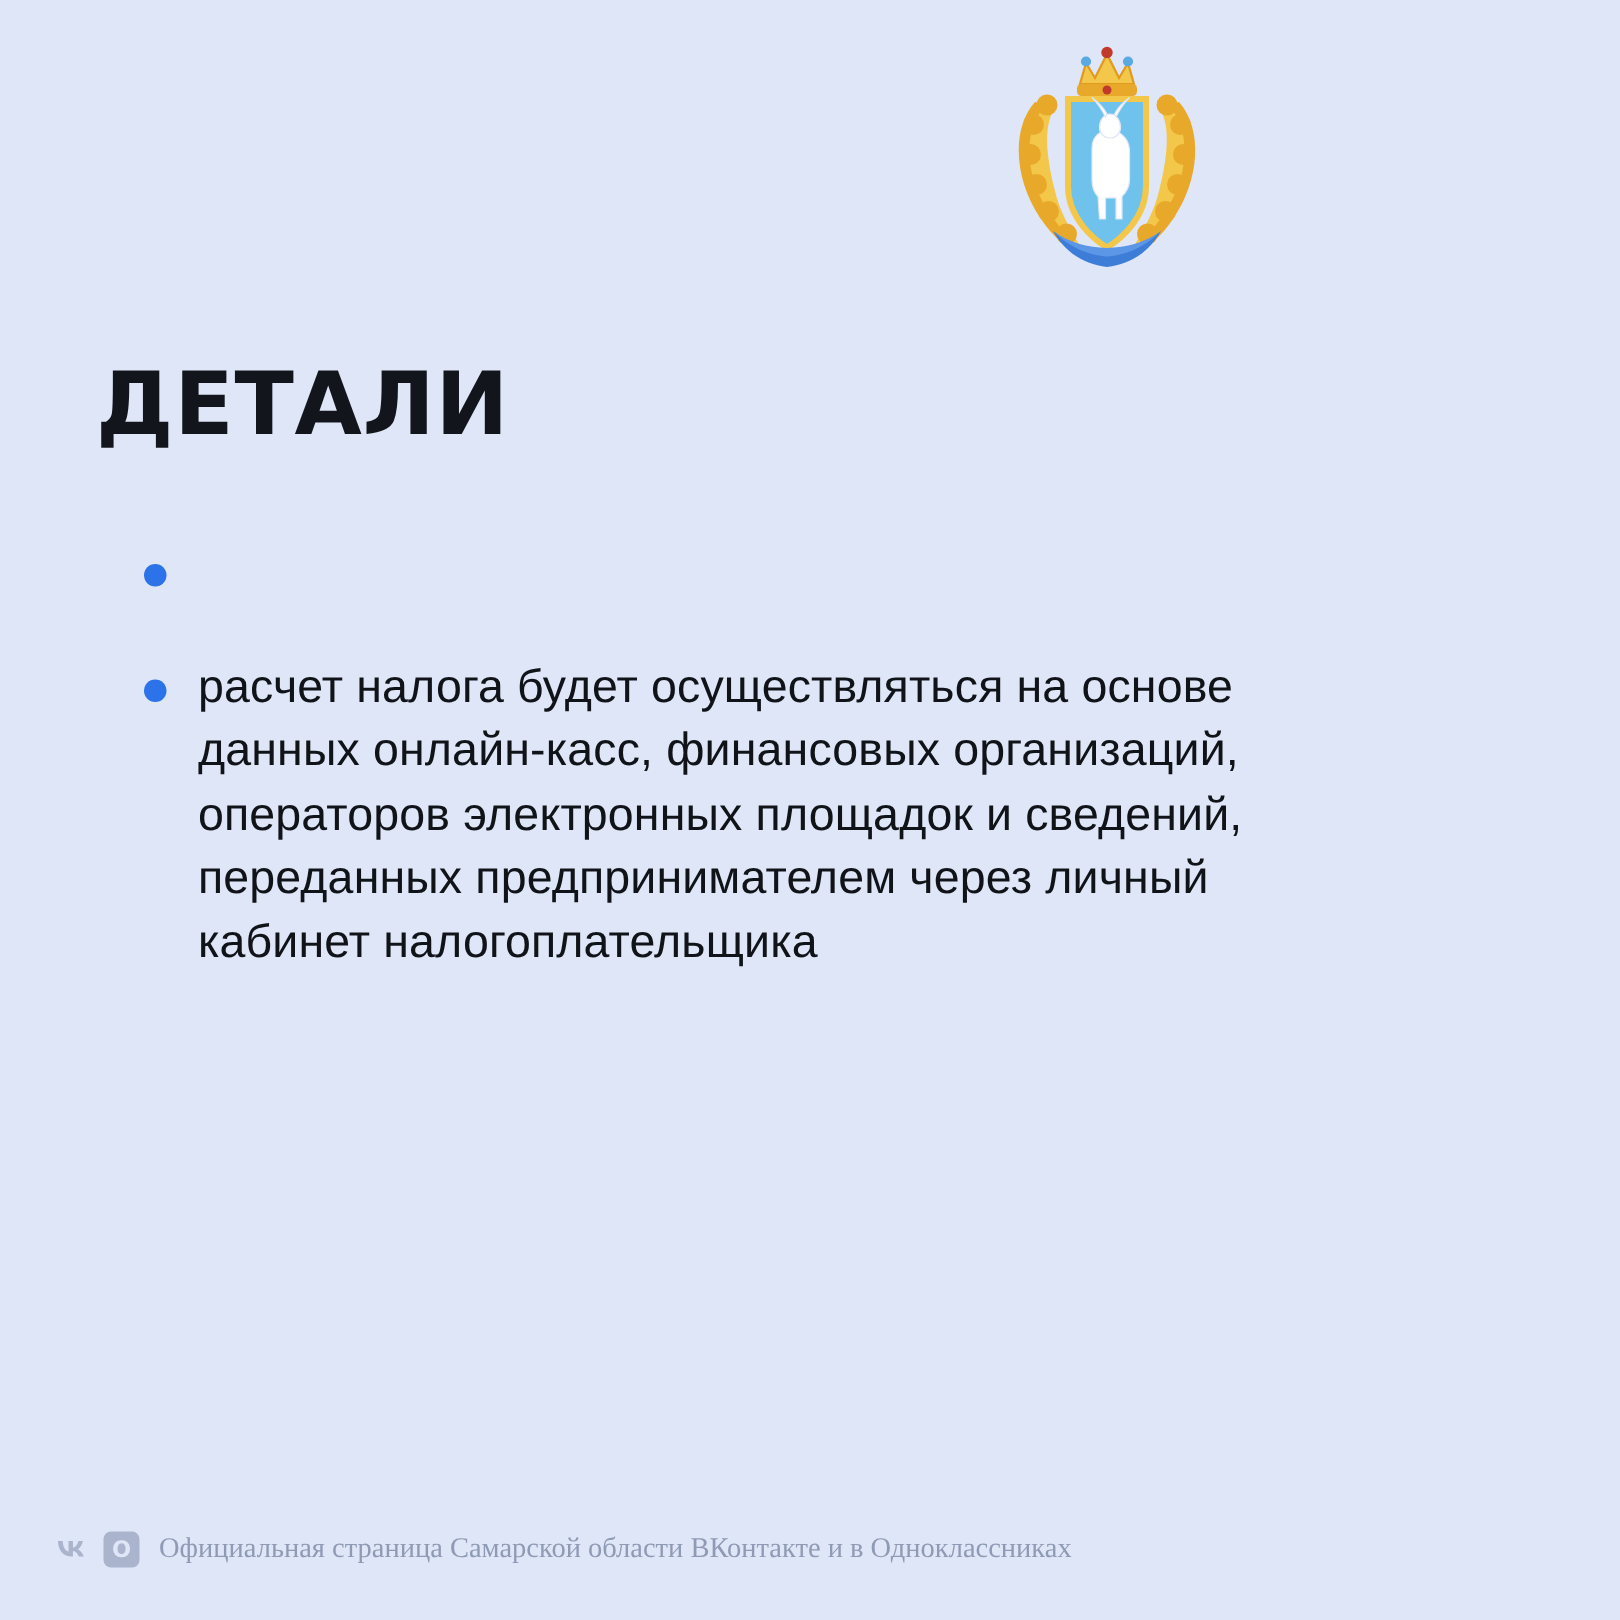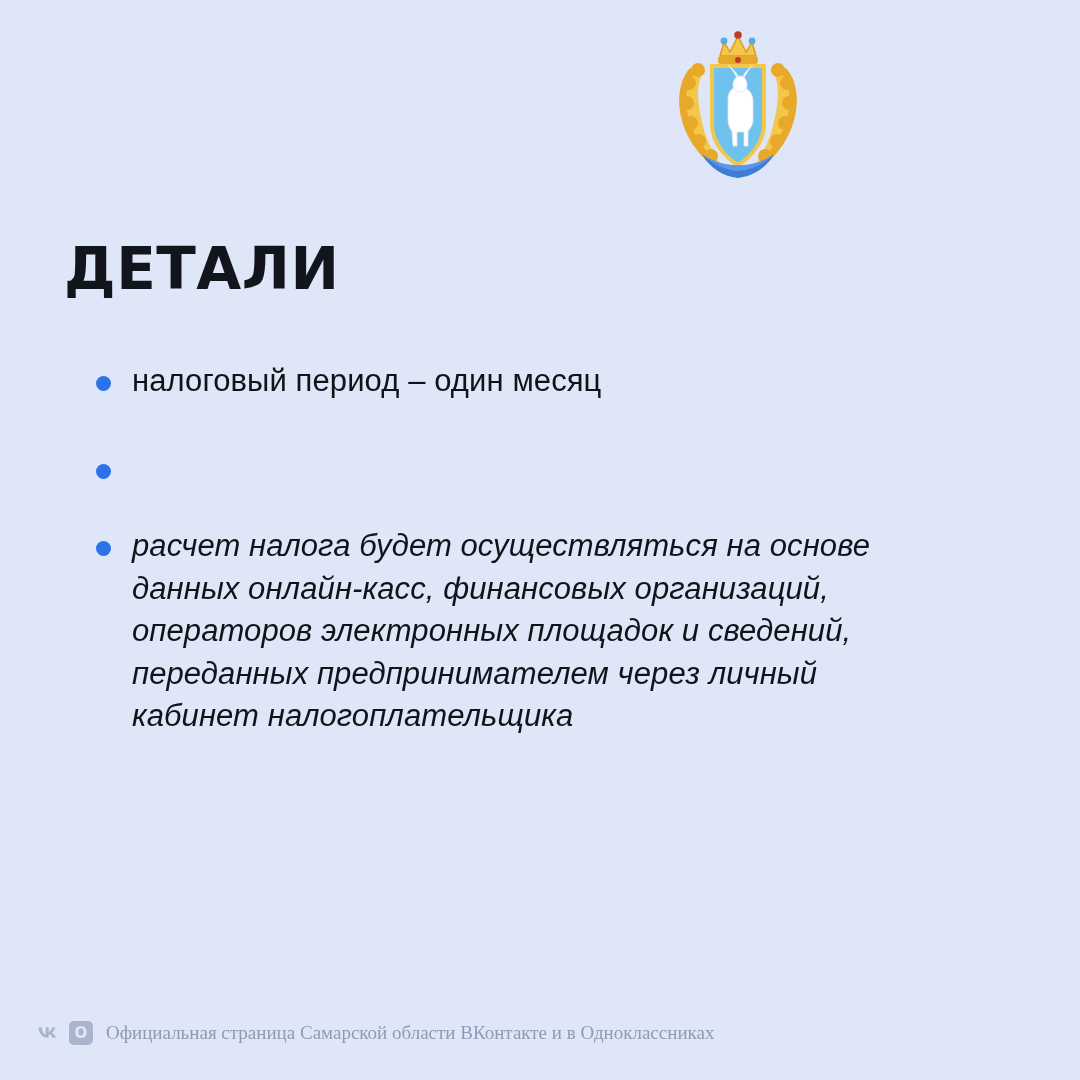--- a/index.html
+++ b/index.html
@@ -49,21 +49,21 @@
     position: absolute;
     left: 96px;
     top: 360px;
     width: 930px;
   }
   .bullet-item {
     display: flex;
     align-items: flex-start;
     margin-bottom: 46px;
   }
-  .bullet-item:last-child { margin-bottom: 12px; font-style: italic; }
+  .bullet-item:last-child { margin-bottom: 12px; }
   .dot {
     flex: 0 0 auto;
     width: 15px;
     height: 15px;
     border-radius: 50%;
     background: #2c72e8;
     margin-top: 16px;
     margin-right: 21px;
   }
   .bullet-text {
@@ -162,24 +162,20 @@
 
       <path d="M34 126 C55 144, 85 144, 106 126 C98 140, 86 148, 70 150 C54 148, 42 140, 34 126 Z" fill="#3d7dd8"></path>
       <path d="M34 126 C55 141, 85 141, 106 126 C96 136, 84 142, 70 143 C56 142, 44 136, 34 126 Z" fill="#5b97e6"></path>
     </svg>
   </div>
 
   <h1 class="title">ДЕТАЛИ</h1>
 
   <div class="bullets">
 
-    <div class="bullet-item">
-      <span class="dot"></span>
-      <span class="bullet-text">налоговый период – один месяц</span>
-    </div>
 
     <div class="bullet-item">
       <span class="dot"></span>
     </div>
 
     <div class="bullet-item">
       <span class="dot"></span>
       <span class="bullet-text">расчет налога будет осуществляться на основе
 данных онлайн-касс, финансовых организаций,
 операторов электронных площадок и сведений,

